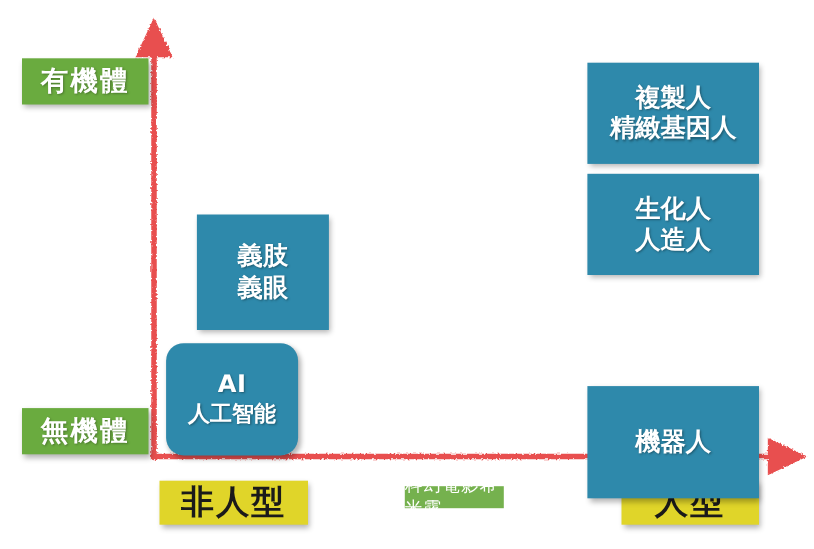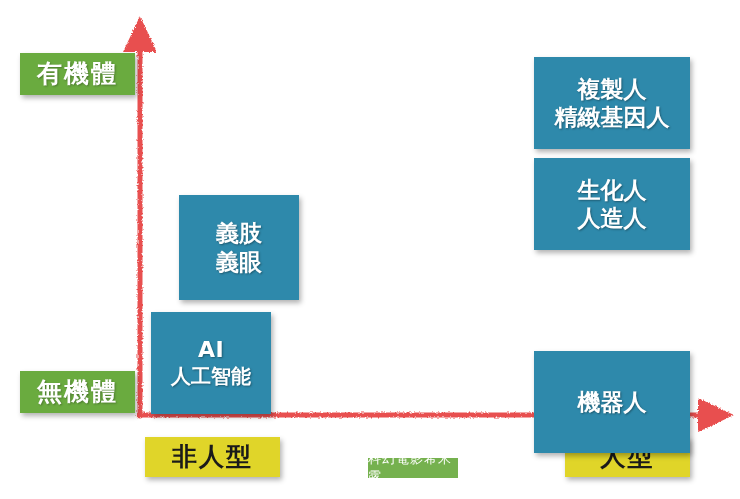--- a/index.html
+++ b/index.html
@@ -72,46 +72,45 @@
     font-size: 25px;
     font-weight: 600;
     letter-spacing: 2px;
     text-shadow: 1px 1px 2px rgba(0,0,0,0.30);
   }
 
   
   .card.yellow {
     background: #e0d529;
     color: #1a1a1a;
-    font-size: 25px;
+    font-size: 30px;
     font-weight: 700;
     letter-spacing: 2px;
   }
 
   
   .watermark {
     position: absolute;
     background: #6aab3f;
     color: #ffffff;
-    font-size: 13px;
+    font-size: 16px;
     letter-spacing: 1px;
     display: flex;
     align-items: center;
     justify-content: center;
     opacity: 0.92;
     box-sizing: border-box;
-    margin-top: 16px;
   }
 
   
   #card-clone      { left: 534px; top: 57px;  width: 156px; height: 92px; }
   #card-cyborg     { left: 534px; top: 158px; width: 156px; height: 92px; }
   #card-robot      { left: 534px; top: 312px; width: 156px; height: 102px; margin-top: 39px; }
   #card-prosthetic { left: 151px; top: 195px; width: 120px; height: 105px; margin-left: 28px; }
-  #card-ai         { left: 151px; top: 312px; width: 120px; height: 102px; }
+  #card-ai         { left: 151px; top: 312px; width: 120px; height: 102px; border-radius: 16px; }
 
   #label-organic   { left: 20px;  top: 53px;  width: 115px; height: 42px; }
   #label-inorganic { left: 20px;  top: 360px; width: 115px; height: 42px; margin-top: 11px; }
   #label-nonhuman  { left: 145px; top: 437px; width: 135px; height: 40px; }
   #label-human     { left: 565px; top: 437px; width: 125px; height: 40px; }
 
   #watermark-credit { left: 368px; top: 442px; width: 90px; height: 20px; }
 </style>
 </head>
 <body>

